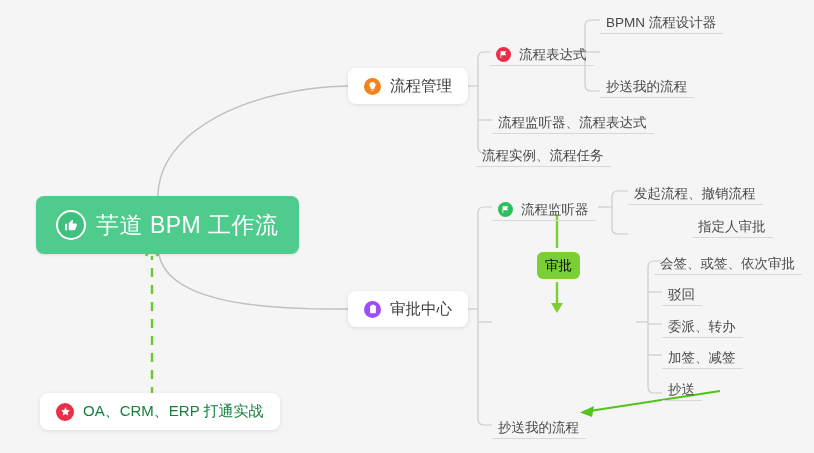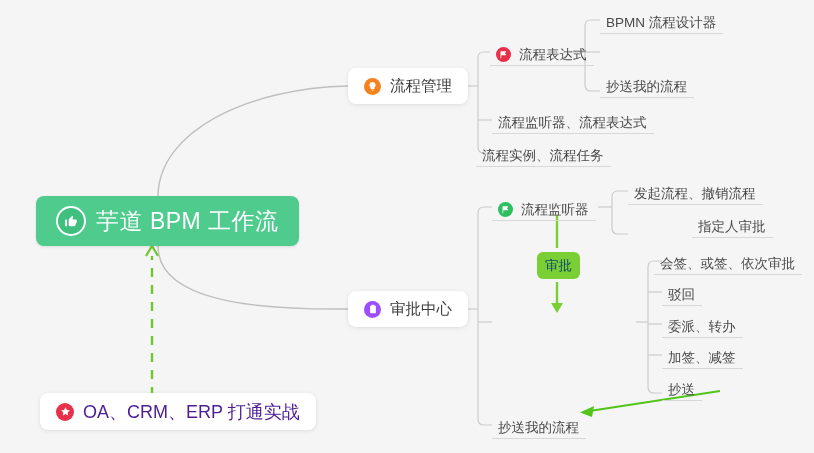--- a/index.html
+++ b/index.html
@@ -34,41 +34,41 @@
     display: flex;
     align-items: center;
     white-space: nowrap;
   }
 
   
   .root-node {
     background: #4ecb8d;
     border-radius: 8px;
     padding: 0 20px;
-    height: 50px;
+    height: 58px;
     box-shadow: 0 1px 3px rgba(0,0,0,0.10);
   }
   .root-label {
     color: #ffffff;
     font-size: 23px;
     letter-spacing: 0.5px;
     margin-left: 10px;
   }
 
   
   .card-node {
     background: #ffffff;
     border-radius: 8px;
     height: 36px;
     padding: 0 16px;
     box-shadow: 0 1px 4px rgba(0,0,0,0.10);
   }
   .card-label {
-    color: #4c1d95;
-    font-size: 18px;
+    color: #15803d;
+    font-size: 15px;
     margin-left: 9px;
   }
   .card-label.big {
     font-size: 15.5px;
     color: #3d3d3d;
   }
 
   
   .line-node {
     height: 27px;
@@ -87,21 +87,21 @@
   
   .tag-node {
     background: #7ed321;
     background: #79cf33;
     border-radius: 6px;
     height: 27px;
     padding: 0 8px;
     justify-content: center;
   }
   .tag-label {
-    color: #0c4a6e;
+    color: #000000;
     font-size: 13.5px;
   }
 
   
   .icon-circle {
     width: 17px;
     height: 17px;
     border-radius: 50%;
     flex: 0 0 auto;
     display: flex;

